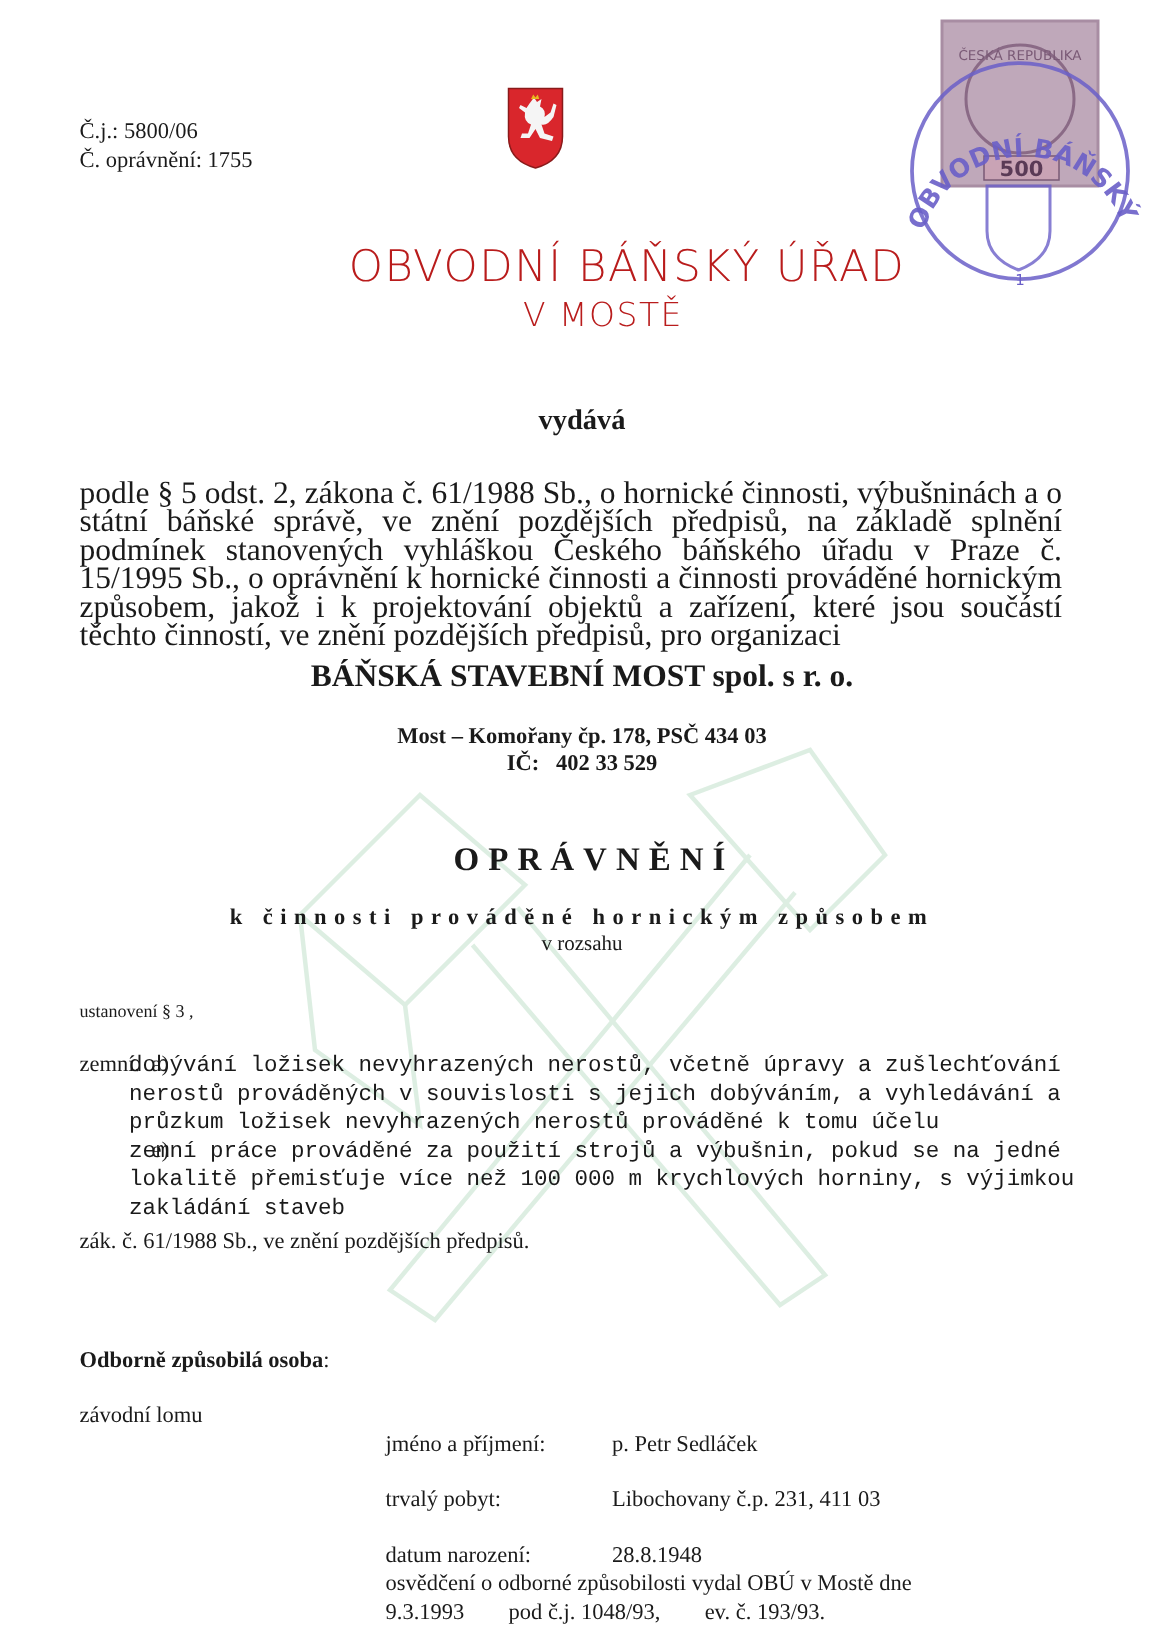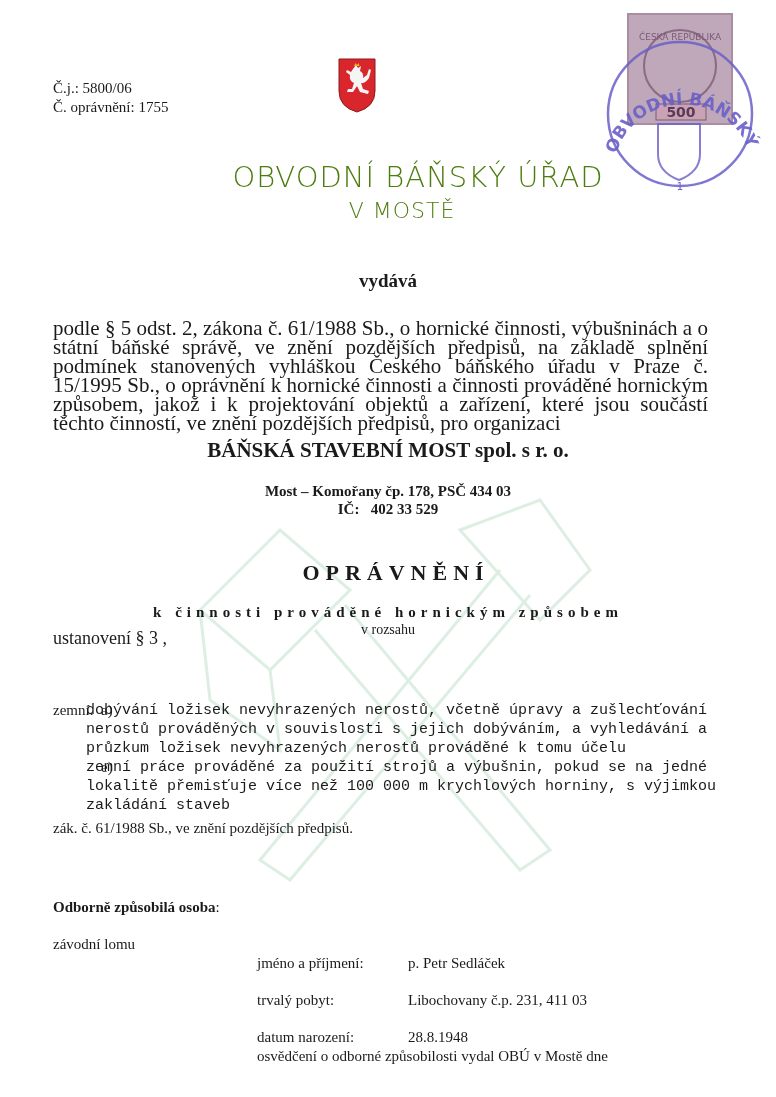--- a/index.html
+++ b/index.html
@@ -1,32 +1,32 @@
 <!DOCTYPE html>
 <html><head>
 <meta charset="utf-8">
 <style>
   html, body { margin: 0; padding: 0; background: #ffffff; }
   body { width: 776px; height: 1097px; position: relative; overflow: hidden; font-family: "Liberation Serif", "DejaVu Serif", serif; color: #1a1a1a; }
   .abs { position: absolute; }
   .ref { left: 53px; top: 79px; font-size: 15px; line-height: 19px; }
   .emblem { left: 337px; top: 57px; width: 40px; height: 56px; }
   .stamp { left: 596px; top: 4px; width: 180px; height: 190px; }
-  .office { left: 0; width: 776px; top: 158px; text-align: center; font-family: "DejaVu Sans", sans-serif; font-weight: 300; letter-spacing: 1px; color: #4d7c0f; }
+  .office { left: 0; width: 776px; top: 158px; text-align: center; font-family: "DejaVu Sans", sans-serif; font-weight: 300; letter-spacing: 1px; color: #b91c1c; }
   .office .l1 { font-size: 29px; line-height: 38px; padding-left: 60px; }
   .office .l2 { font-size: 22px; line-height: 30px; padding-left: 28px; }
   .vydava { left: 0; width: 776px; top: 270px; text-align: center; font-size: 19px; font-weight: bold; }
   .para { left: 53px; top: 319px; width: 655px; font-size: 21px; line-height: 19px; text-align: justify; }
   .org { left: 0; width: 776px; top: 438px; text-align: center; font-size: 21px; font-weight: bold; }
   .addr { left: 0; width: 776px; top: 482px; text-align: center; font-size: 15px; font-weight: bold; line-height: 18px; }
   .watermark { left: 180px; top: 490px; width: 420px; height: 400px; opacity: 0.35; }
   .title { left: 0; width: 776px; top: 560px; text-align: center; font-size: 22px; font-weight: bold; letter-spacing: 6px; padding-left: 8px; }
   .subtitle { left: 0; width: 776px; top: 604px; text-align: center; font-size: 15px; font-weight: bold; letter-spacing: 5px; }
   .rozsah { left: 0; width: 776px; top: 622px; text-align: center; font-size: 14px; }
-  .ustanoveni { left: 53px; top: 628px; font-size: 18px; }
+  .ustanoveni { left: 53px; top: 667px; font-size: 12px; }
   .items { left: 53px; top: 701px; width: 680px; font-size: 15px; line-height: 19px; }
   .item { position: relative; }
   .item .lbl { position: absolute; left: 0; }
   .item .let { position: absolute; left: 48px; }
   .item .txt { margin-left: 33px; font-family: Liberation Mono, monospace; }
   .zak { left: 53px; top: 820px; font-size: 15px; }
   .odb { left: 53px; top: 899px; font-size: 15px; font-weight: bold; }
   .person-role { left: 53px; top: 936px; font-size: 15px; }
   .details { left: 257px; top: 936px; font-size: 15px; line-height: 19px; }
   .drow { display: flex; margin-top: 18px; }
@@ -119,13 +119,20 @@
   </div>
   <div class="drow">
     <span class="dlabel">trvalý pobyt:</span>
     <span>Libochovany č.p. 231, 411 03</span>
   </div>
   <div class="drow">
     <span class="dlabel">datum narození:</span>
     <span>28.8.1948</span>
   </div>
   <div>osvědčení o odborné způsobilosti vydal OBÚ v Mostě dne</div>
+  <div>
+    <span>9.3.1993</span>
+    <span style="display:inline-block;width:22px"></span>
+    <span>pod č.j. 1048/93,</span>
+    <span style="display:inline-block;width:22px"></span>
+    <span>ev. č. 193/93.</span>
+  </div>
 </div>
 
 </body></html>

